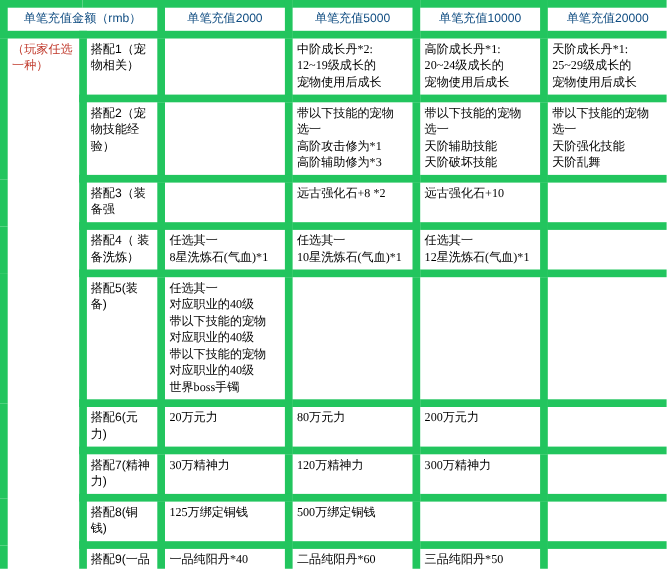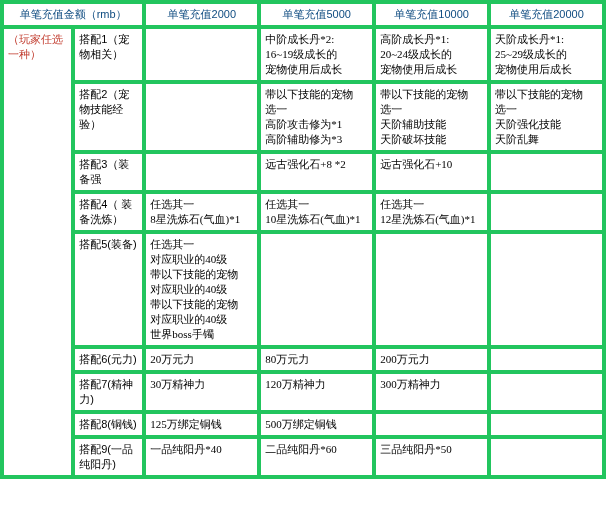--- a/index.html
+++ b/index.html
@@ -14,21 +14,21 @@
     font-size: 11px;
     color: #000000;
     overflow: hidden;
   }
   table.recharge {
     border-collapse: collapse;
     width: 606px;
     table-layout: fixed;
   }
   table.recharge td, table.recharge th {
-    border: 4px solid #22c55e;
+    border: 7px solid #22c55e;
     vertical-align: top;
     padding: 3px 4px 3px 4px;
     font-weight: normal;
     font-size: 11px;
     line-height: 15px;
     word-break: break-all;
   }
   thead th {
     background: #ffffff;
     color: #0f4c81;
@@ -71,21 +71,21 @@
   <tbody>
 
     <tr>
       <td class="side-label" rowspan="9">（玩家任选一种）</td>
       <td class="col-combo combo-cell">搭配1（宠物相关）</td>
       <td class="cell-lines">
         <div></div>
       </td>
       <td class="cell-lines">
         <div>中阶成长丹*2:</div>
-        <div>16~19级成长的</div>
+        <div>12~19级成长的</div>
         <div>宠物使用后成长</div>
       </td>
       <td class="cell-lines">
         <div>高阶成长丹*1:</div>
         <div>20~24级成长的</div>
         <div>宠物使用后成长</div>
       </td>
       <td class="cell-lines">
         <div>天阶成长丹*1:</div>
         <div>25~29级成长的</div>

